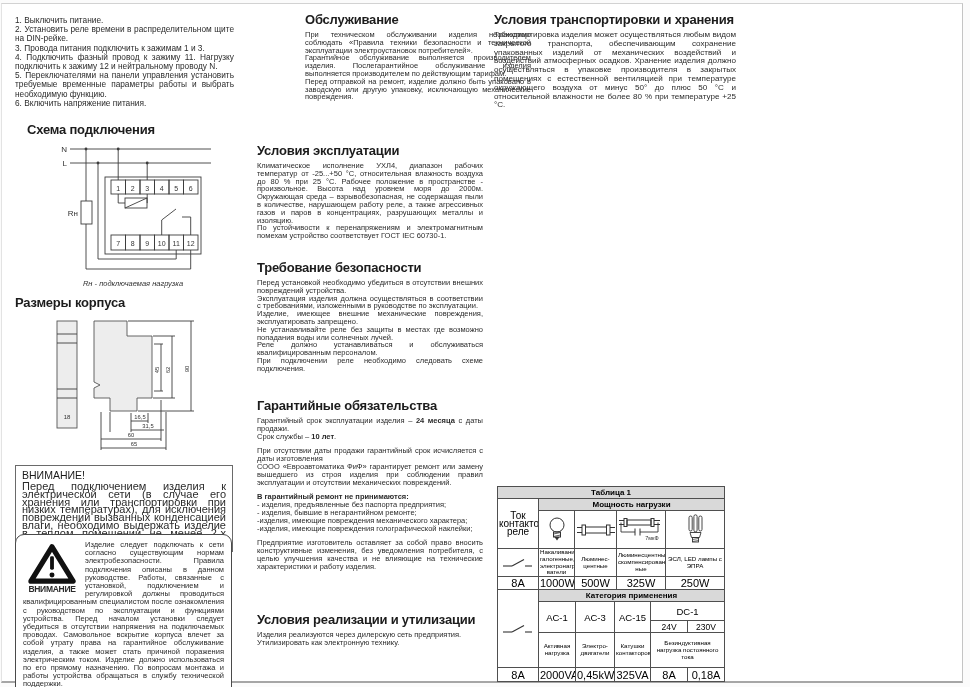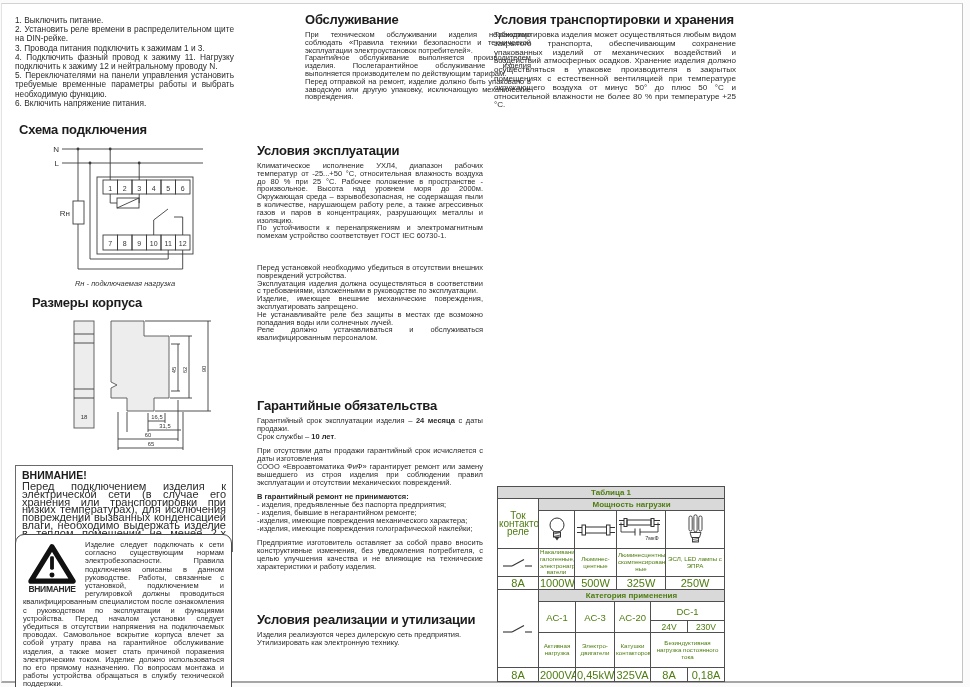--- a/index.html
+++ b/index.html
@@ -10,28 +10,28 @@
   h2.sec{margin:0;font-size:13px;font-weight:bold;color:#1c1c1c;letter-spacing:-0.2px;}
   .body-l{font-size:8.3px;line-height:9.2px;text-align:justify;}
   .body-m{font-size:7.5px;line-height:7.8px;text-align:justify;}
   .body-r{font-size:8.1px;line-height:8.8px;text-align:justify;}
   p{margin:0;}
   .mb{margin-bottom:7px;}
   .mt4{margin-top:4px;}
   .bold{font-weight:bold;}
   
   .warnbox1{border:1px solid #6a6a6a;padding:3px 6px 6px 6px;background:#fff;}
-  .warnbox1 .wtitle{font-size:10.5px;font-weight:bold;margin:0 0 2px 0;color:#1a1a1a;}
+  .warnbox1 .wtitle{font-size:10.5px;font-weight:normal;margin:0 0 2px 0;color:#1a1a1a;}
   .warnbox1 .wtext{font-size:11px;line-height:7.8px;text-align:justify;}
   .warnbox2{border:1.5px solid #4a4a4a;border-radius:9px;padding:6px 7px;background:#fff;}
   .warnbox2 .wtext{font-size:7.5px;line-height:8.2px;text-align:justify;}
   .icon-stack{float:left;width:58px;margin:1px 4px 0 0;text-align:center;}
   .icon-stack .wlabel{font-size:8.5px;font-weight:bold;margin-top:-2px;letter-spacing:-0.3px;}
   
-  table.tbl{border-collapse:collapse;table-layout:fixed;width:227px;color:#4d7c0f;}
+  table.tbl{border-collapse:collapse;table-layout:fixed;width:227px;color:#000000;}
   table.tbl td{border:1px solid #4f4f4f;padding:0 1px;text-align:center;vertical-align:middle;overflow:hidden;}
   td.hd{background:#d9d9d9;font-weight:bold;font-size:8px;height:11px;}
   td.c0txt{font-size:10px;line-height:8px;}
   td.lbl{font-size:6.2px;line-height:6.8px;}
   td.val{font-size:11px;height:12px;}
   td.cat{font-size:9.5px;}
   td.sub{font-size:8.5px;height:11px;}
   tr.r-icons{height:38px;}
   tr.r-lbl{height:27px;}
   tr.r-ac{height:19px;}
@@ -50,21 +50,21 @@
     <div class="body-l mt4">
       <p>1. Выключить питание.</p>
       <p>2. Установить реле времени в распределительном щите на DIN-рейке.</p>
       <p>3. Провода питания подключить к зажимам 1 и 3.</p>
       <p>4. Подключить фазный провод к зажиму 11. Нагрузку подключить к зажиму 12 и нейтральному проводу N.</p>
       <p>5. Переключателями на панели управления установить требуемые временные параметры работы и выбрать необходимую функцию.</p>
       <p>6. Включить напряжение питания.</p>
     </div>
   </div>
 
-  <div class="blk" style="left:17px;top:118px;width:219px;">
+  <div class="blk" style="left:25px;top:118px;width:219px;">
     <h2 class="sec">Схема подключения</h2>
     <svg width="219" height="144" viewBox="0 0 219 144" style="margin-top:9px;">
 
       <line class="svgline" x1="43" y1="3" x2="184" y2="3"></line>
       <line class="svgline" x1="43" y1="17" x2="184" y2="17"></line>
       <text x="40" y="6" font-size="8" text-anchor="end">N</text>
       <text x="40" y="20" font-size="8" text-anchor="end">L</text>
 
       <circle cx="59" cy="3" r="1.4" fill="#3c3c3c"></circle>
         <circle cx="71" cy="17" r="1.4" fill="#3c3c3c"></circle>
@@ -121,21 +121,21 @@
 
       <g>
         <line class="svgline" x1="134.7" y1="89" x2="134.7" y2="74"></line>
         <line class="svgline" x1="134.7" y1="74" x2="149" y2="63"></line>
         <polyline class="svgline" points="155,71 163.7,71 163.7,89"></polyline>
       </g>
       <text x="106" y="140" font-size="7.5" font-style="italic" text-anchor="middle">Rн - подключаемая нагрузка</text>
     </svg>
   </div>
 
-  <div class="blk" style="left:30px;top:291px;width:219px;">
+  <div class="blk" style="left:13px;top:291px;width:219px;">
     <h2 class="sec">Размеры корпуса</h2>
     <svg width="219" height="148" viewBox="0 0 219 148" style="margin-top:4px;">
 
       <rect x="42" y="7" width="20" height="107" fill="#ededed" stroke="#555" stroke-width="0.9"></rect>
       <line class="svgline" x1="42" y1="20" x2="62" y2="20"></line>
         <line class="svgline" x1="42" y1="29" x2="62" y2="29"></line>
       <line class="svgline" x1="42" y1="75" x2="62" y2="75"></line>
         <line class="svgline" x1="42" y1="84" x2="62" y2="84"></line>
       <text x="52" y="105" font-size="6" text-anchor="middle">18</text>
 
@@ -199,26 +199,28 @@
 
   <div class="blk" style="left:255px;top:139px;width:226px;">
     <h2 class="sec">Условия эксплуатации</h2>
     <div class="body-m mt4">
       <p>Климатическое исполнение УХЛ4, диапазон рабочих температур от -25...+50 °С, относительная влажность воздуха до 80 % при 25 °С. Рабочее положение в пространстве - произвольное. Высота над уровнем моря до 2000м. Окружающая среда – взрывобезопасная, не содержащая пыли в количестве, нарушающем работу реле, а также агрессивных газов и паров в концентрациях, разрушающих металлы и изоляцию.</p>
       <p>По устойчивости к перенапряжениям и электромагнитным помехам устройство соответствует ГОСТ IEC 60730-1.</p>
     </div>
   </div>
 
   <div class="blk" style="left:255px;top:256px;width:226px;">
+    <h2 class="sec">Требование безопасности</h2>
     <div class="body-m mt4">
       <p>Перед установкой необходимо убедиться в отсутствии внешних повреждений устройства.</p>
       <p>Эксплуатация изделия должна осуществляться в соответствии с требованиями, изложенными в руководстве по эксплуатации.</p>
       <p>Изделие, имеющее внешние механические повреждения, эксплуатировать запрещено.</p>
       <p>Не устанавливайте реле без защиты в местах где возможно попадания воды или солнечных лучей.</p>
       <p>Реле должно устанавливаться и обслуживаться квалифицированным персоналом.</p>
+      <p>При подключении реле необходимо следовать схеме подключения.</p>
     </div>
   </div>
 
   <div class="blk" style="left:255px;top:394px;width:226px;">
     <h2 class="sec">Гарантийные обязательства</h2>
     <div class="body-m mt4">
       <p><span>Гарантийный срок эксплуатации изделия – </span><span class="bold">24 месяца</span><span> с даты продажи.</span></p>
       <p class="mb"><span>Срок службы – </span><span class="bold">10 лет</span><span>.</span></p>
       <p>При отсутствии даты продажи гарантийный срок исчисляется с даты изготовления</p>
       <p class="mb">СООО «Евроавтоматика ФиФ» гарантирует ремонт или замену вышедшего из строя изделия при соблюдении правил эксплуатации и отсутствии механических повреждений.</p>
@@ -350,21 +352,21 @@
             <line x1="1" y1="9" x2="10" y2="9" stroke="#333" stroke-width="1.1"></line>
             <line x1="10" y1="9" x2="22" y2="2.5" stroke="#333" stroke-width="1.1"></line>
             <line x1="23" y1="9" x2="30" y2="9" stroke="#333" stroke-width="1.1"></line>
           </svg>
         </td>
         <td class="hd" colspan="5">Категория применения</td>
       </tr>
       <tr class="r-ac">
         <td class="cat" rowspan="2">AC-1</td>
         <td class="cat" rowspan="2">AC-3</td>
-        <td class="cat" rowspan="2">AC-20</td>
+        <td class="cat" rowspan="2">AC-15</td>
         <td class="cat" colspan="2">DC-1</td>
       </tr>
       <tr>
         <td class="sub">24V</td>
         <td class="sub">230V</td>
       </tr>
       <tr class="r-lbl2">
         <td class="lbl">Активная нагрузка</td>
         <td class="lbl">Электро-двигатели</td>
         <td class="lbl">Катушки контакторов</td>

